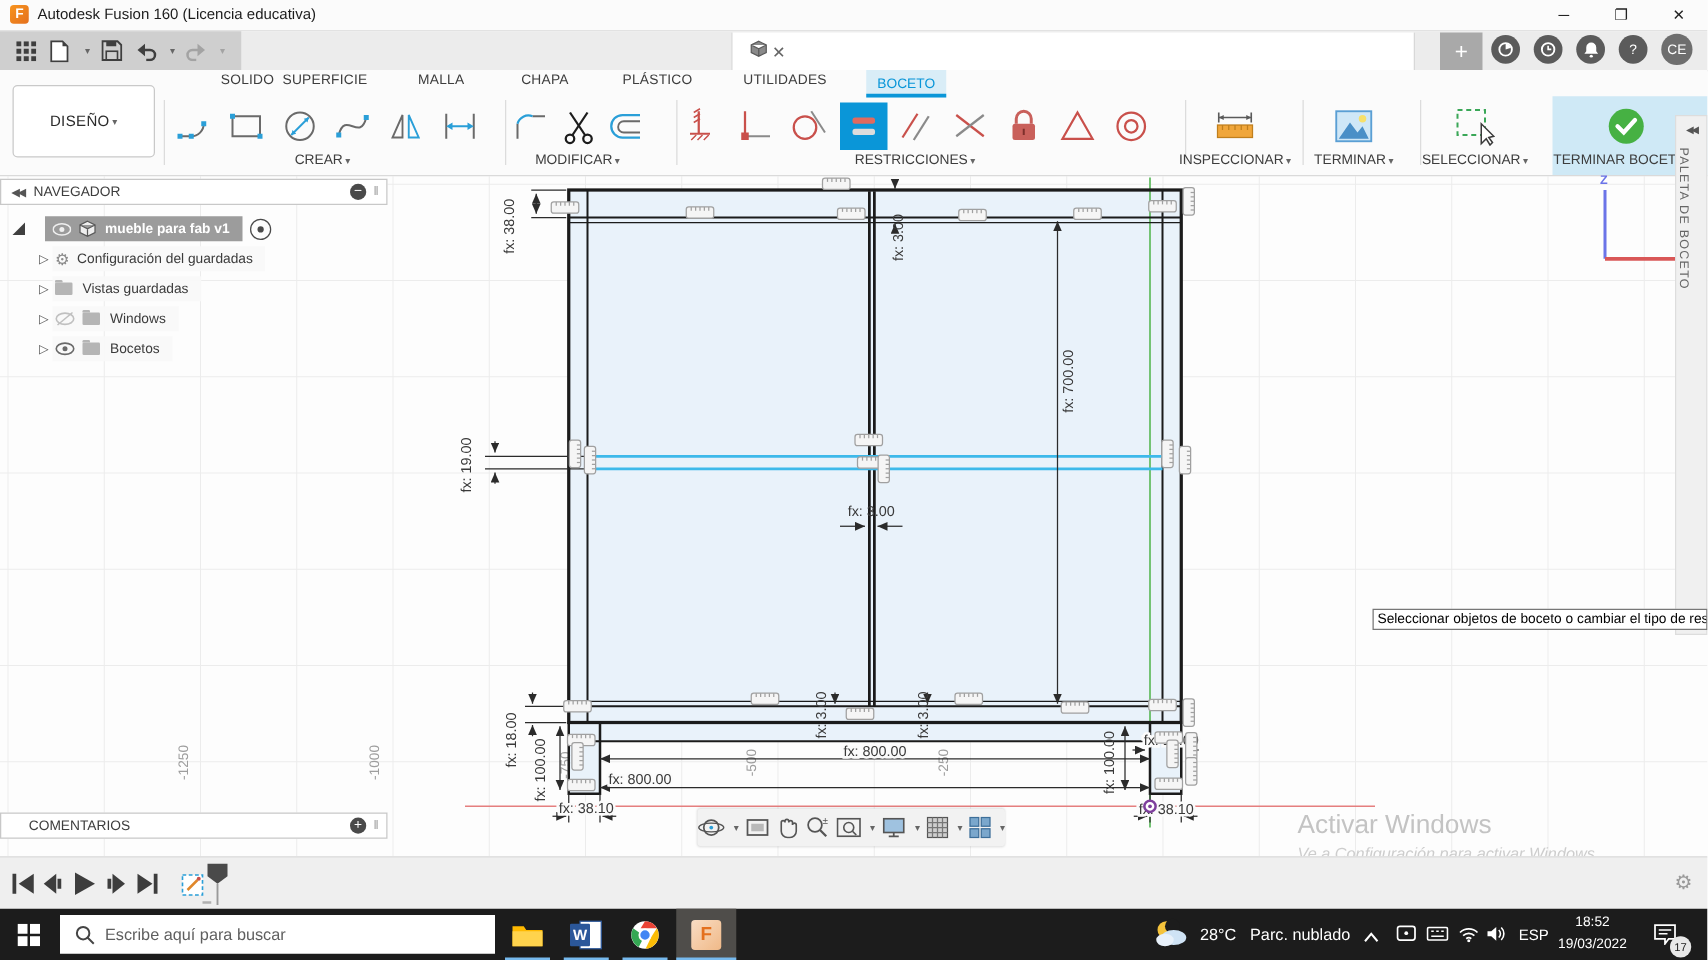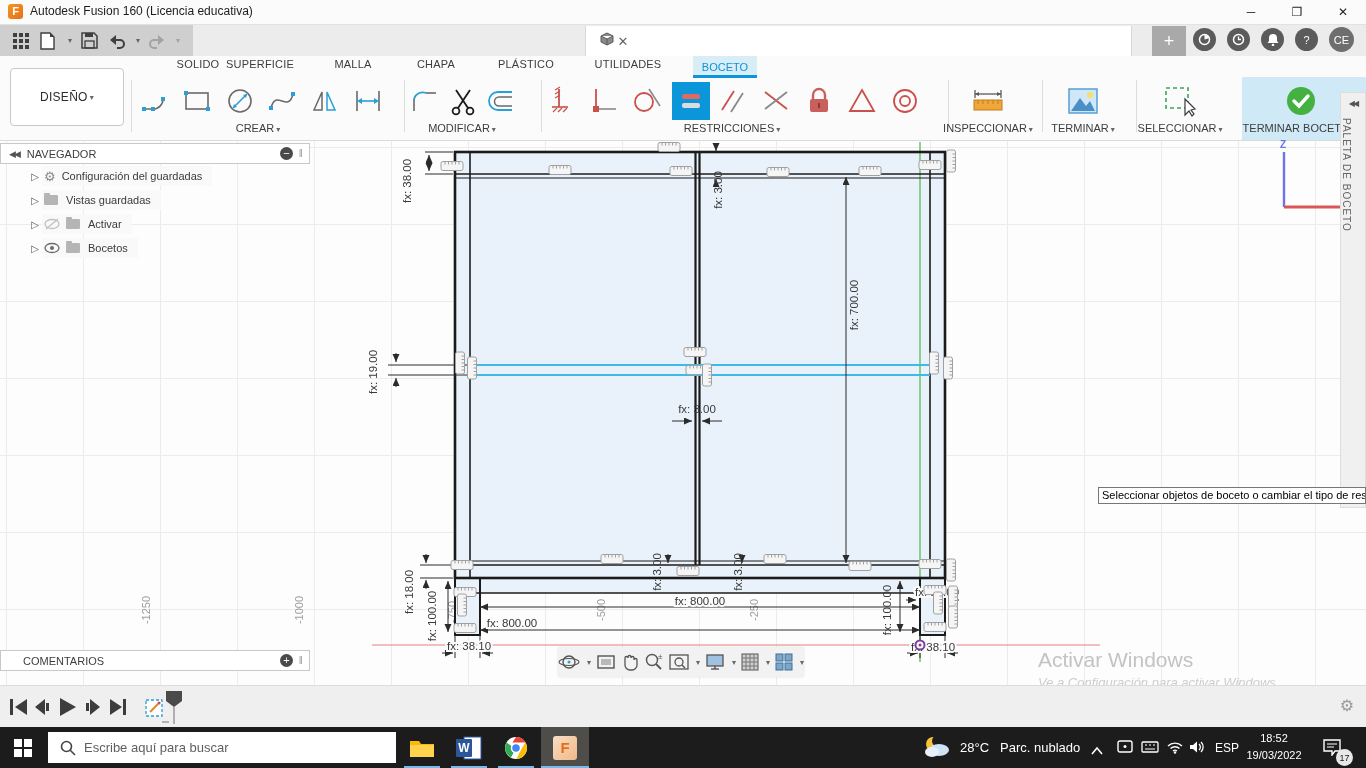--- a/index.html
+++ b/index.html
@@ -694,20 +694,38 @@
   </g>
 </svg>
 
 <div class="abs" style="left:0;top:143px;">
   <div class="panelhdr">
     <span class="hdr-arrows">◀◀</span>
     <span>NAVEGADOR</span>
     <span class="hdr-circle">−</span>
     <span class="hdr-grip">‖</span>
   </div>
+  <div class="treerow" style="margin-top:7px;">
+    <svg width="14" height="14" style="margin-left:8px;">
+        <polygon points="2,12 12,12 12,2" fill="#3f3f3f"></polygon>
+      </svg>
+    <div class="rowbg" style="background:#9c9c9c;color:#fff;margin-left:14px;padding-left:6px;">
+      <svg width="15" height="11" style="margin-right:6px;">
+          <ellipse cx="7.5" cy="5.5" rx="7" ry="4.5" fill="none" stroke="#efefef" stroke-width="1.3"></ellipse>
+          <circle cx="7.5" cy="5.5" r="2" fill="#efefef"></circle>
+        </svg>
+      <svg width="14" height="14" style="margin-right:7px;">
+          <path d="M7,1 L13,4 L13,10 L7,13 L1,10 L1,4 z M1,4 L7,7 L13,4 M7,7 L7,13" fill="#efefef" stroke="#5a5a5a" stroke-width="1"></path>
+        </svg>
+      <span style="font-weight:bold;">mueble para fab v1</span>
+    </div>
+    <span style="margin-left:6px;width:15px;height:15px;border:1.5px solid #4a4a4a;border-radius:50%;display:inline-flex;align-items:center;justify-content:center;">
+        <span style="width:5px;height:5px;background:#4a4a4a;border-radius:50%;"></span>
+      </span>
+  </div>
   <div class="treerow">
     <span class="tri-c" style="margin-left:28px;">▷</span>
     <div class="rowbg">
         <span style="color:#8a8a8a;font-size:13px;margin:0 6px 0 2px;">⚙</span>
       <span>Configuración del guardadas</span>
       </div>
   </div>
   <div class="treerow">
     <span class="tri-c" style="margin-left:28px;">▷</span>
     <div class="rowbg">
@@ -716,21 +734,21 @@
       </div>
   </div>
   <div class="treerow">
     <span class="tri-c" style="margin-left:28px;">▷</span>
     <div class="rowbg">
       <svg width="16" height="12" style="margin:0 6px 0 2px;">
           <ellipse cx="8" cy="6" rx="7" ry="4.5" fill="none" stroke="#c0c0c0" stroke-width="1.3"></ellipse>
           <line x1="2" y1="11" x2="14" y2="1" stroke="#c0c0c0" stroke-width="1.3"></line>
         </svg>
       <span class="foldr"></span>
-      <span>Activar</span>
+      <span>Windows</span>
       </div>
   </div>
   <div class="treerow">
     <span class="tri-c" style="margin-left:28px;">▷</span>
     <div class="rowbg">
       <svg width="16" height="12" style="margin:0 6px 0 2px;">
           <ellipse cx="8" cy="6" rx="7" ry="4.5" fill="none" stroke="#6a6a6a" stroke-width="1.3"></ellipse>
           <circle cx="8" cy="6" r="2" fill="#6a6a6a"></circle>
         </svg>
       <span class="foldr"></span>

